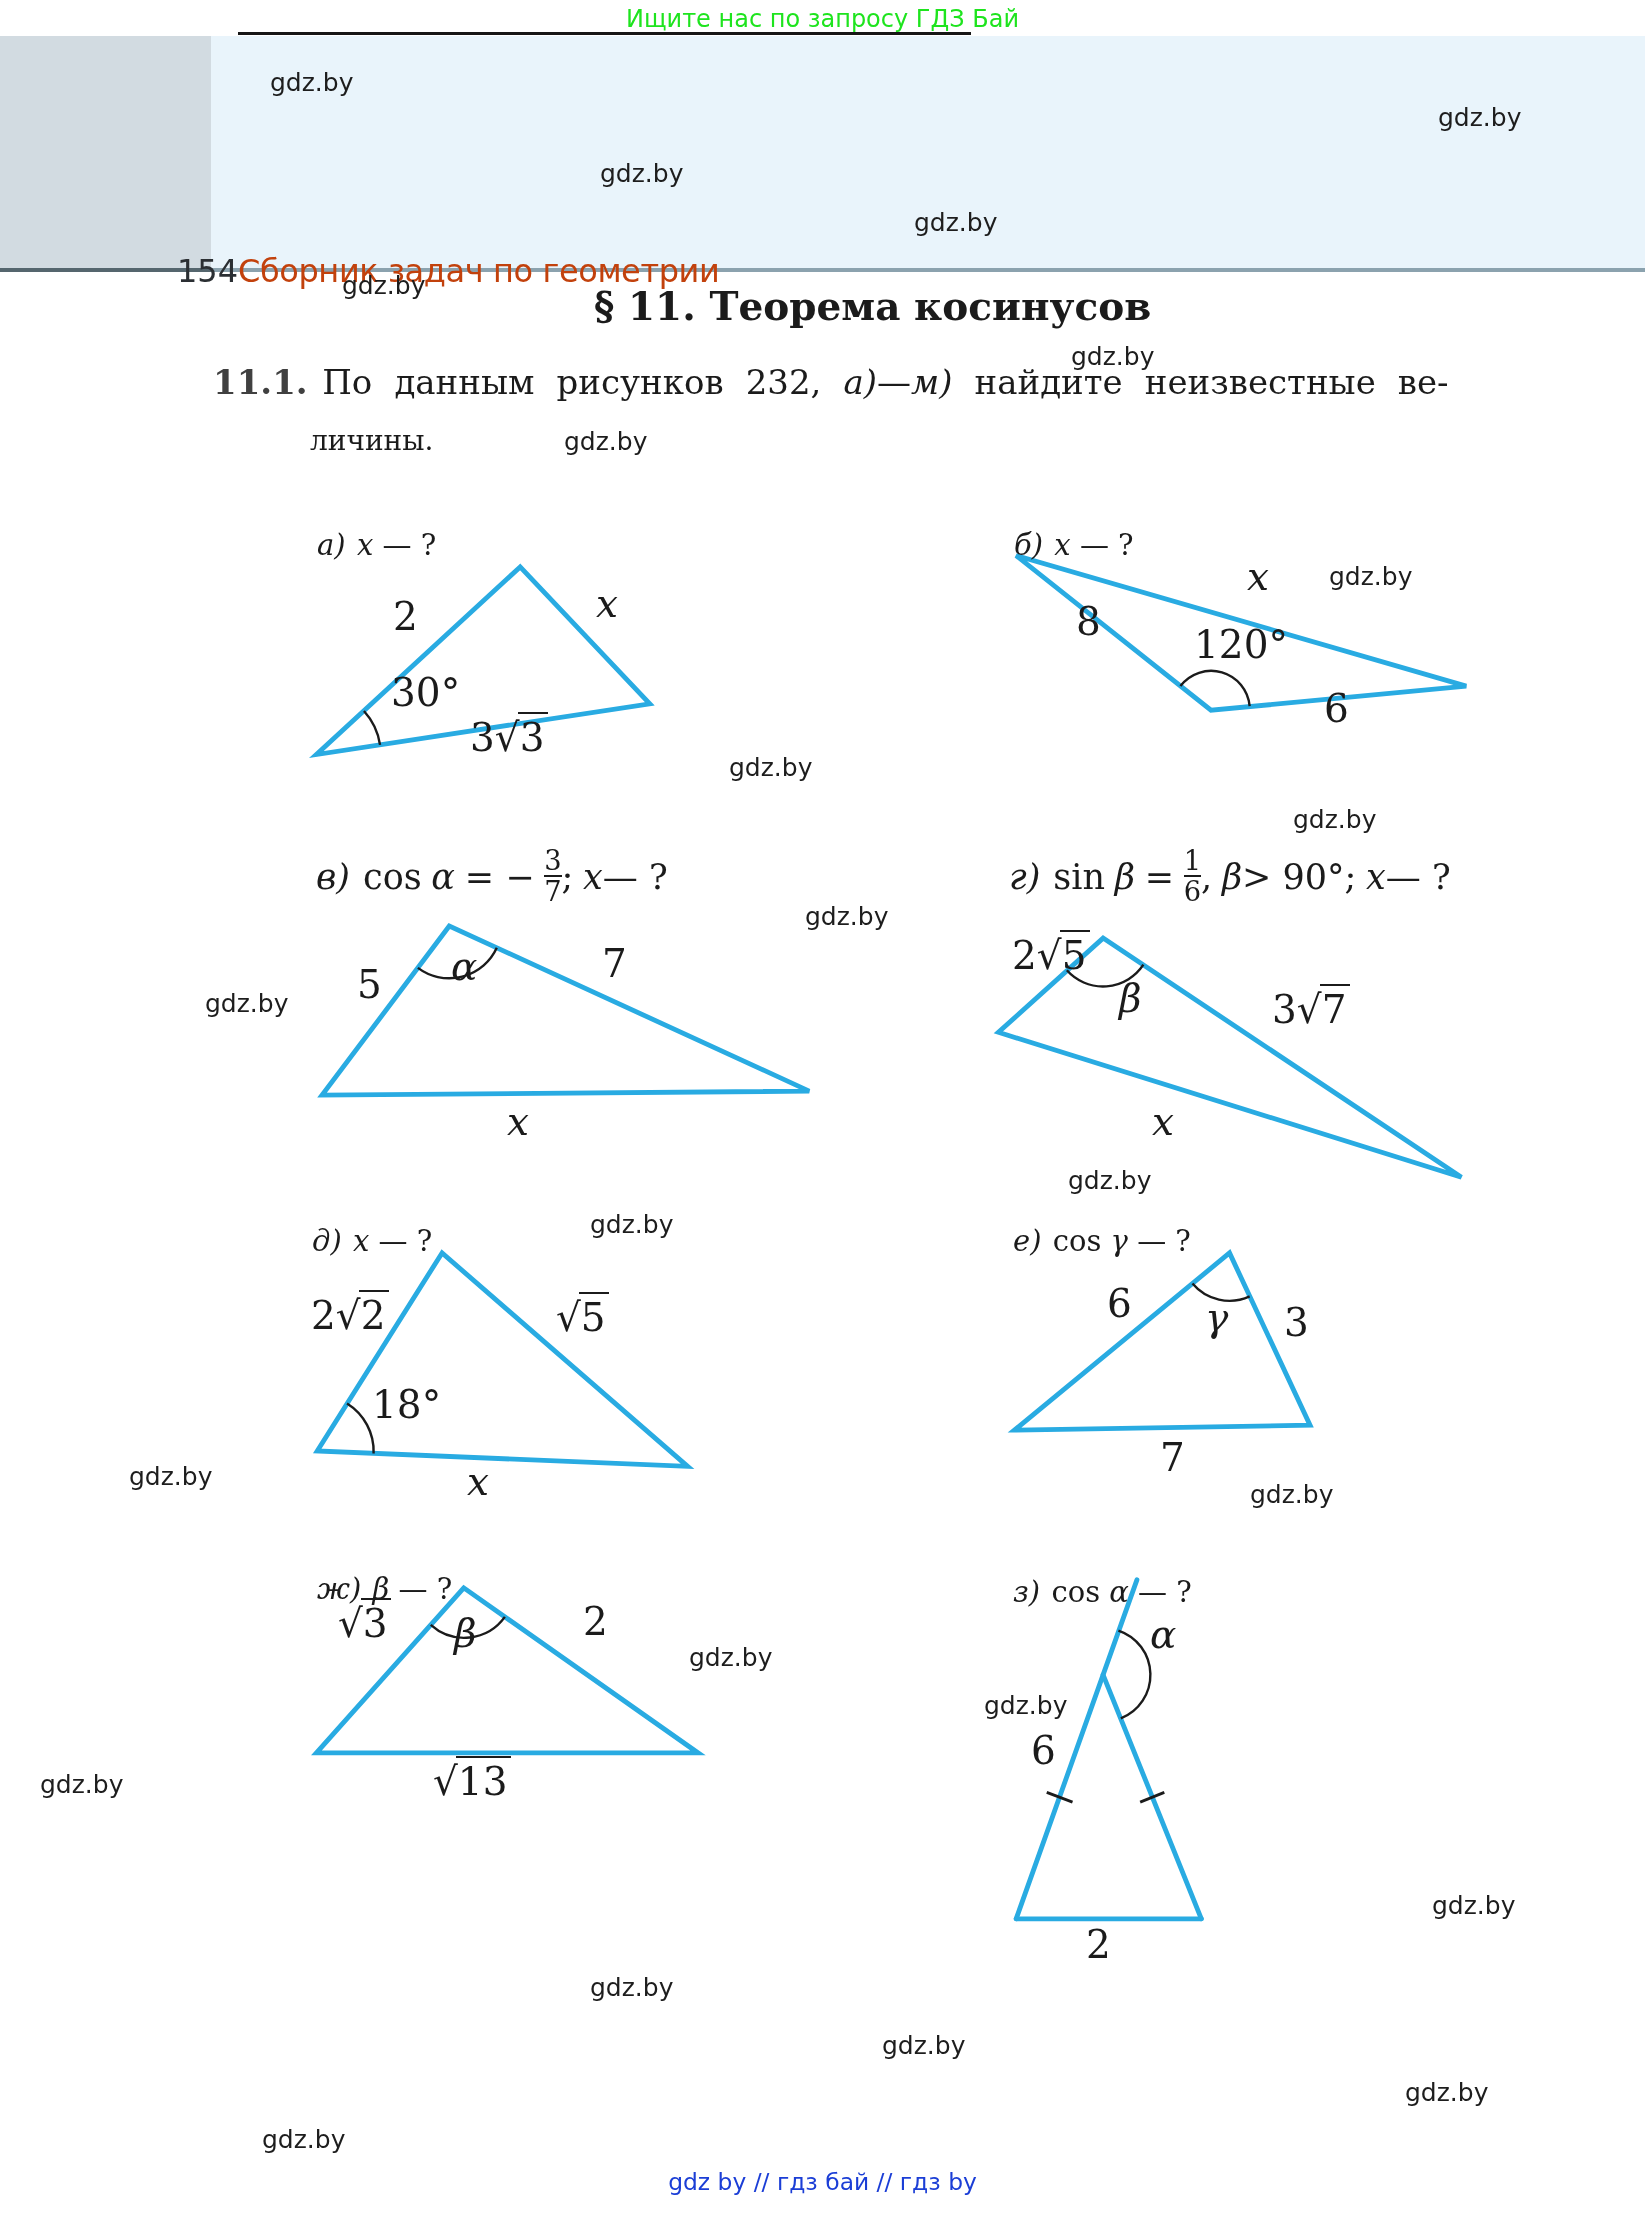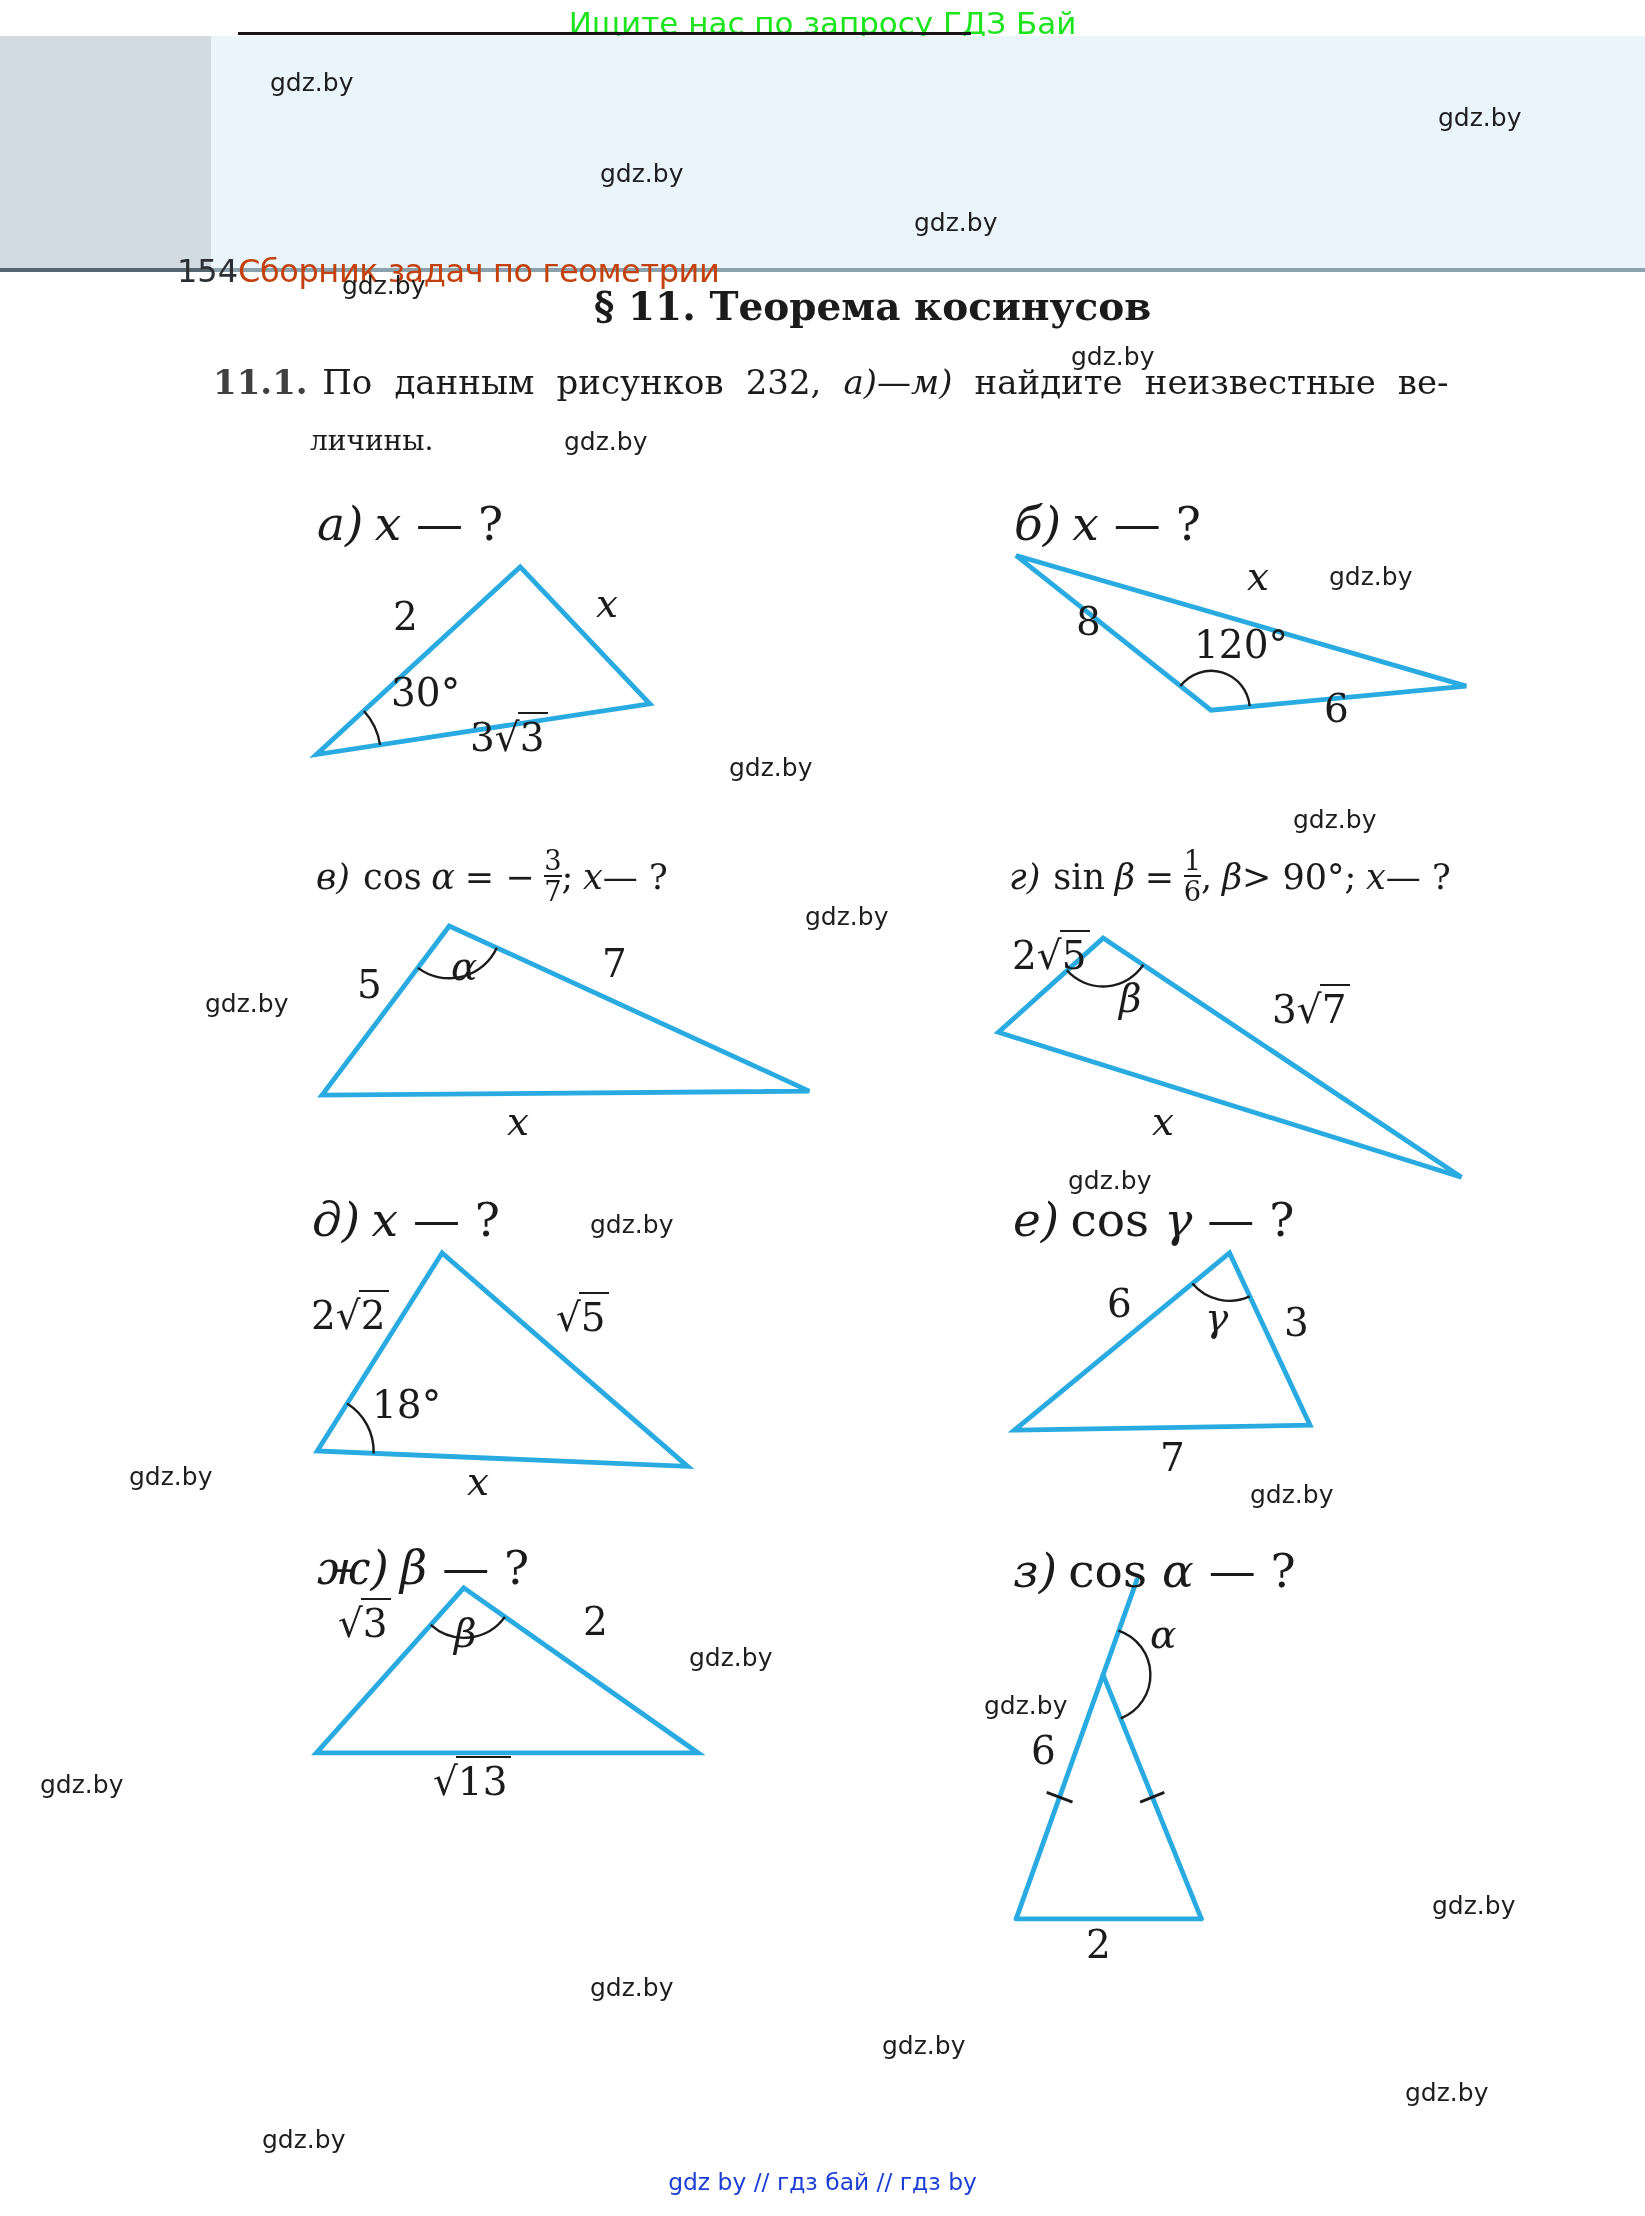--- a/index.html
+++ b/index.html
@@ -1,20 +1,20 @@
 <!DOCTYPE html>
 <html style="font-size:13px"><head>
 <meta charset="utf-8">
 <style>
   html,body{margin:0;padding:0;background:#ffffff;}
   .page{position:relative;width:1645px;height:2216px;background:#ffffff;overflow:hidden;
         font-family:"DejaVu Serif",serif;color:#1b1b1b;}
   
   .banner{position:absolute;top:4.8px;left:0;width:100%;text-align:center;
-          font-family:"DejaVu Sans",sans-serif;font-size:31px;color:#1ee41e;}
+          font-family:"DejaVu Sans",sans-serif;font-size:24px;color:#1ee41e;}
   
   .band{position:absolute;top:36px;left:0;width:100%;height:232px;background:#e9f4fb;
         border-bottom:4.8px solid #8ba2ae;}
   .graybox{position:absolute;top:0;left:0;width:211px;height:232px;background:#d2dbe1;
            border-bottom:4.8px solid #55666e;box-sizing:content-box;}
   .pagenum{position:absolute;left:137px;top:180px;font-family:"DejaVu Sans",sans-serif;
            font-size:32px;color:#2b2f33;margin-left:40px;}
   .booktitle{position:absolute;left:238px;top:180px;font-family:"DejaVu Sans",sans-serif;
              font-size:32px;color:#c2410c;letter-spacing:-0.4px;}
   .topedge{position:absolute;top:32px;left:238px;width:733px;height:3.2px;background:#161616;}
@@ -23,21 +23,21 @@
       white-space:nowrap;}
   
   .title{position:absolute;left:594px;top:283px;font-size:39px;font-weight:bold;margin:0;
          white-space:nowrap;}
   .problem{position:absolute;left:213px;top:362px;font-size:34px;white-space:nowrap;
            word-spacing:11.3px;}
   .pnum{color:#404040;font-weight:bold;margin-right:14.5px;}
   .pline2{position:absolute;left:310px;top:424px;font-size:28px;text-align:center;}
   i{font-style:italic;}
   
-  .fig-hdr{position:absolute;font-size:47px;white-space:nowrap;}
+  .fig-hdr{position:absolute;font-size:29px;white-space:nowrap;margin-top:32px;}
   .fig-hdr .tag{font-style:italic;margin-right:11.3px;}
   .fig-hdr-f{position:absolute;display:flex;align-items:center;font-size:35px;white-space:nowrap;}
   .fig-hdr-f .tag{font-style:italic;margin-right:13px;}
   .fig-hdr-f .gap{margin-right:9.7px;}
   
   .sl{position:absolute;font-size:39px;white-space:nowrap;}
   
   .rt{white-space:nowrap;}
   .rt .rd{border-top:2.4px solid #1b1b1b;padding:0.8px 3.2px 0 1.6px;margin-left:-1.6px;}
   

